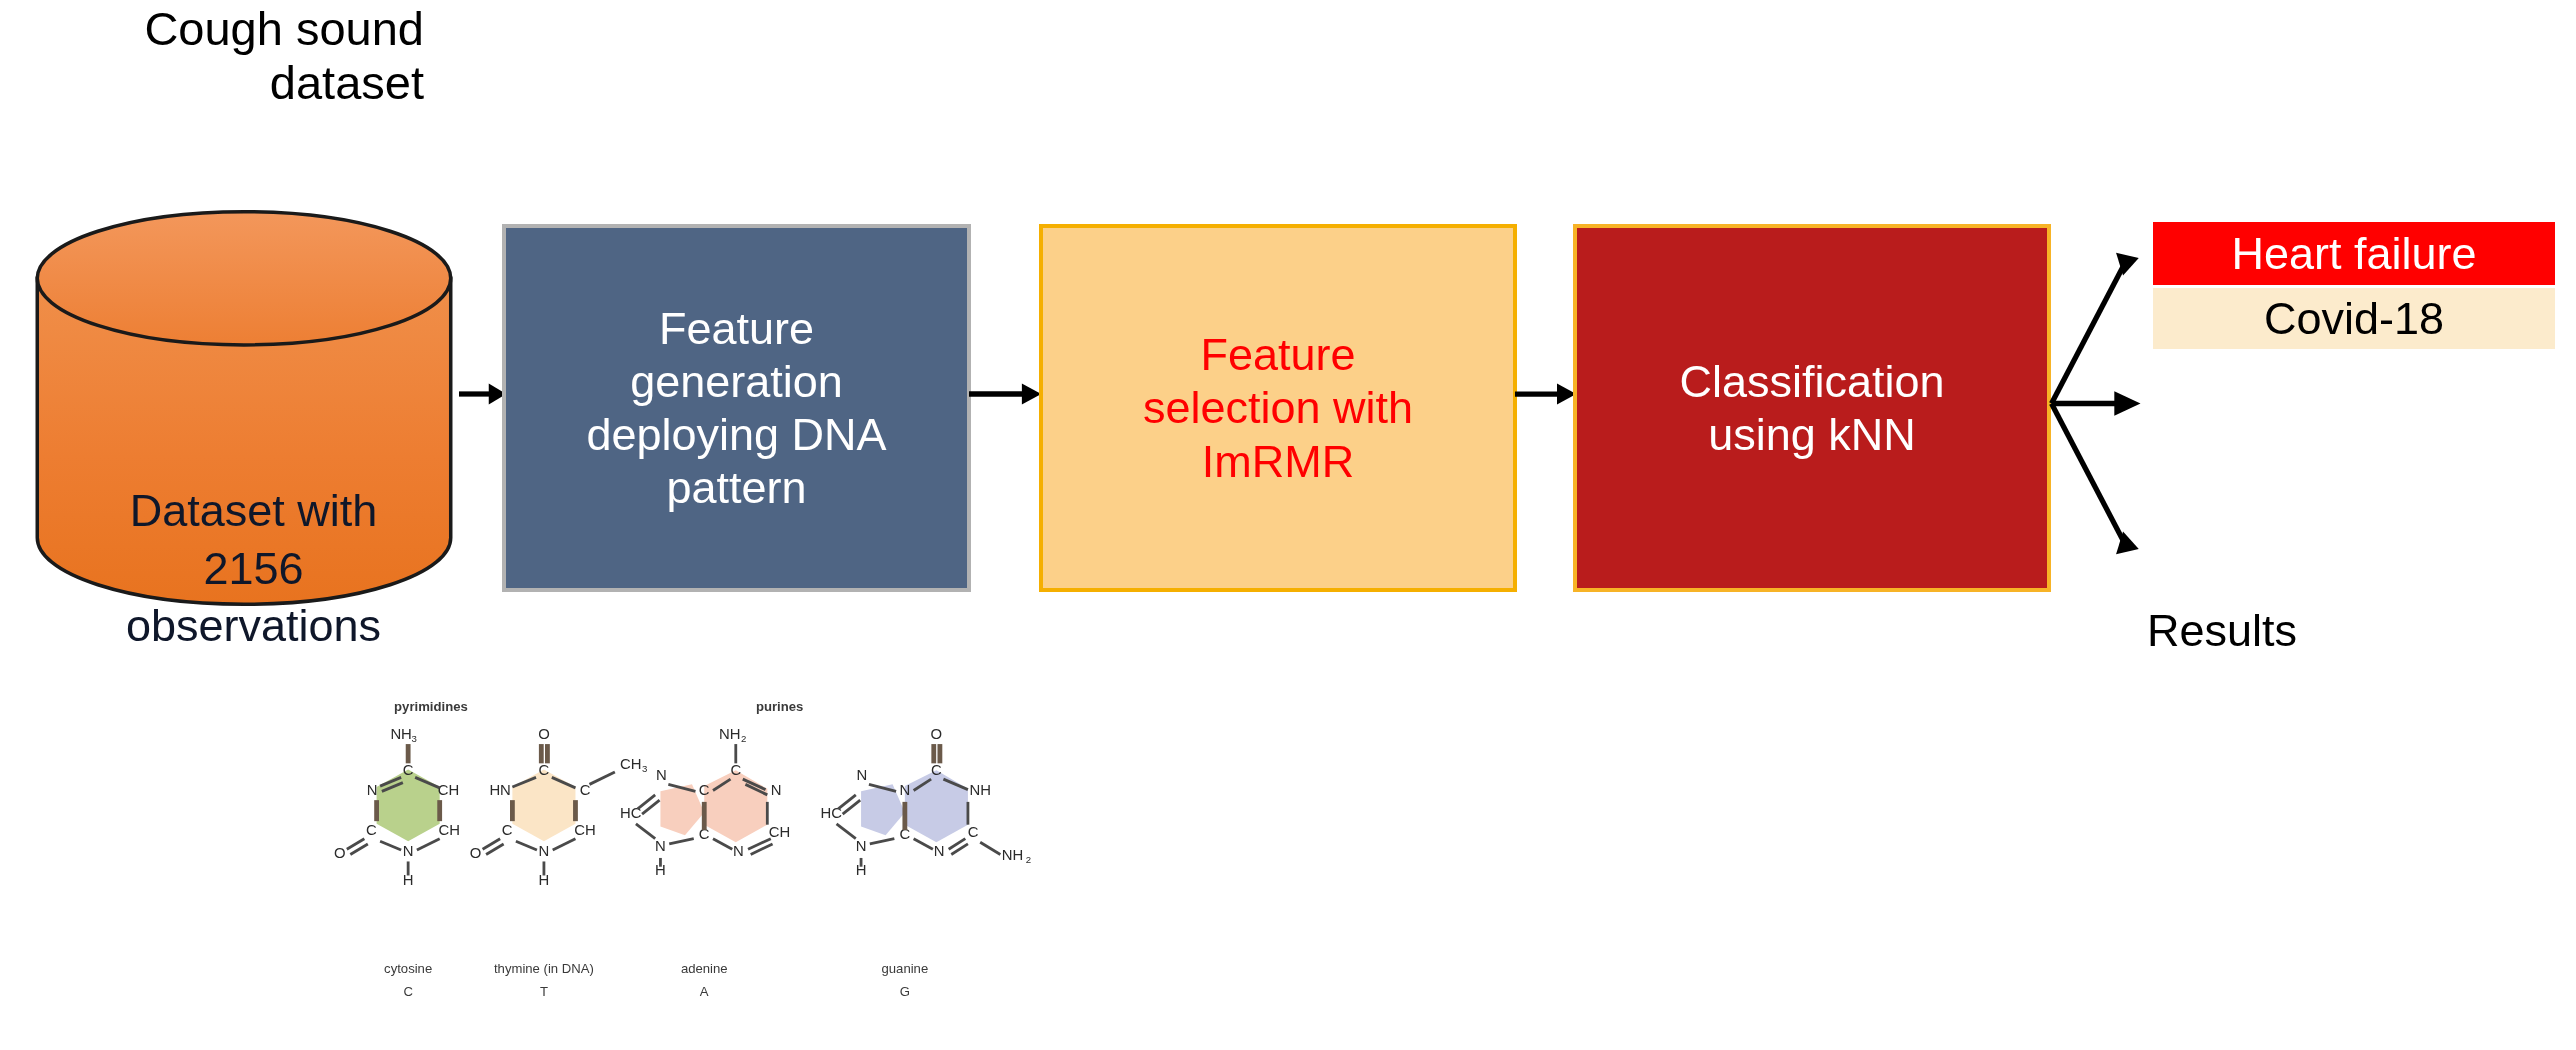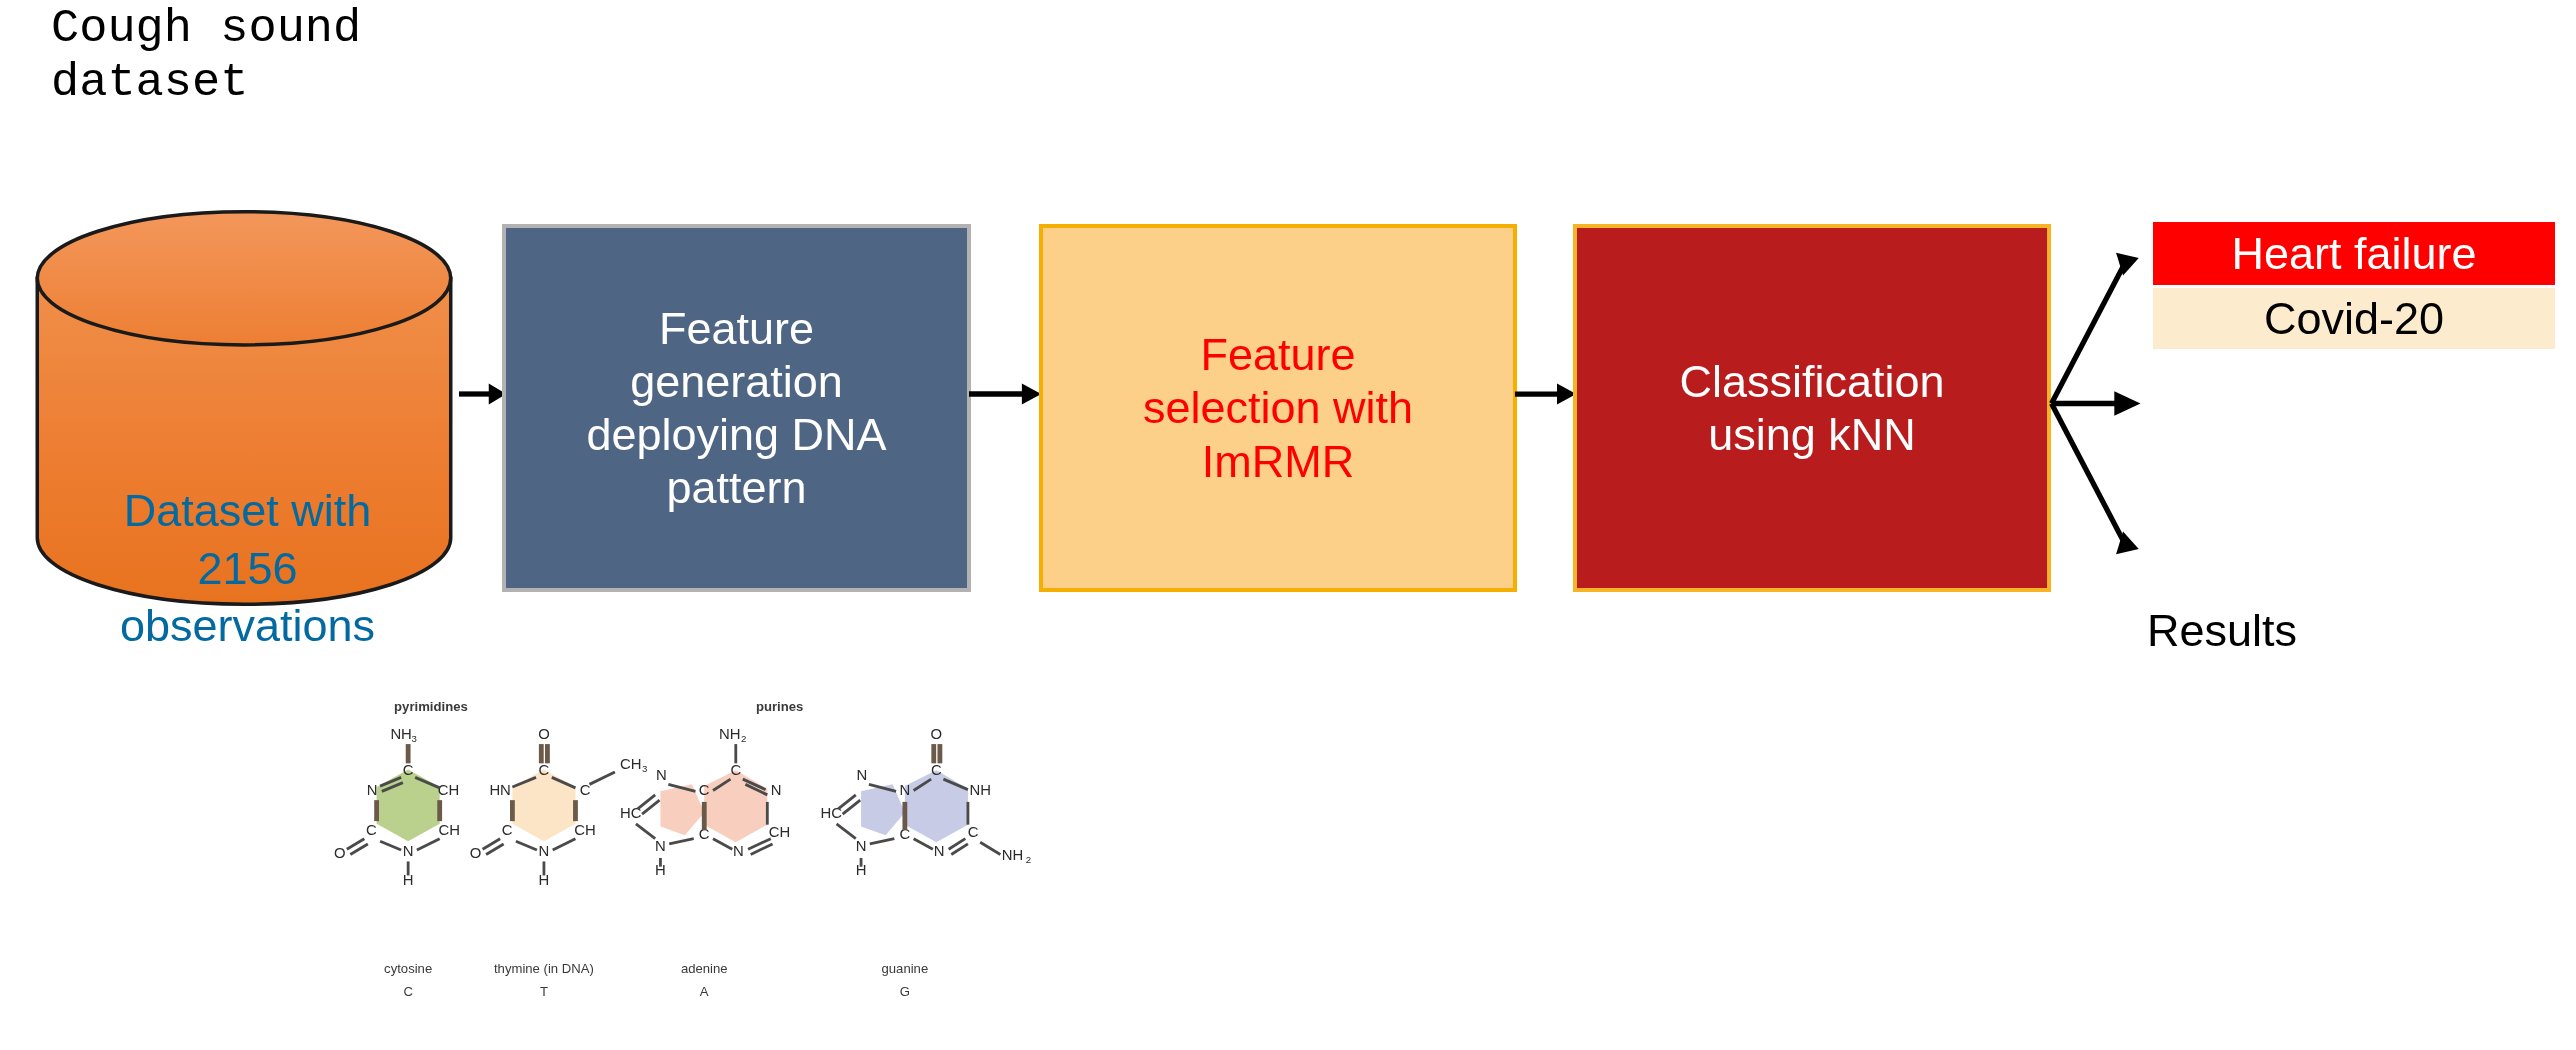--- a/index.html
+++ b/index.html
@@ -10,45 +10,44 @@
   body {
     width: 2576px; height: 1050px;
     position: relative;
     font-family: "Liberation Sans", sans-serif;
     overflow: hidden;
   }
 
   
   #cylinder-title {
     position: absolute;
-    left: 51px; top: 1.8px;
+    left: 38px; top: 1.8px;
     width: 386px;
-    text-align: left;
+    text-align: right;
     font-size: 47px;
     line-height: 1.16;
     color: #000000;
     white-space: pre-line;
-    font-family: Liberation Mono, monospace;
   }
 
   
   #db-cylinder {
     position: absolute;
     left: 24.5px; top: 210px;
     width: 438px; height: 396px;
   }
   #db-cylinder svg { display: block; width: 100%; height: 100%; }
   #db-cylinder-label {
     position: absolute;
-    left: 4px; top: 272px;
+    left: 10px; top: 272px;
     width: 438px;
     text-align: center;
     font-size: 45px;
     line-height: 1.28;
-    color: #0369a1;
+    color: #0f172a;
     white-space: pre-line;
   }
 
   
   .proc-box {
     position: absolute;
     display: flex;
     align-items: center;
     justify-content: center;
     text-align: center;
@@ -233,21 +232,21 @@
     <polygon points="78,362 104,356 86,336" fill="#000"></polygon>
   </svg>
 </div>
 
 <div id="results-stack">
   <div class="result-row" id="result-heart-failure">
     <span>Heart failure</span>
   </div>
   <div class="result-gap"></div>
   <div class="result-row" id="result-covid-19">
-    <span>Covid-20</span>
+    <span>Covid-18</span>
   </div>
   <div class="result-gap"></div>
 </div>
 
 <div id="results-caption">Results</div>
 
 <div id="dna-figure">
   <svg viewBox="0 0 960 400" preserveAspectRatio="xMinYMin meet">
 
     <text class="grp-head" id="head-pyrimidines" x="162" y="26" text-anchor="middle">pyrimidines</text>

